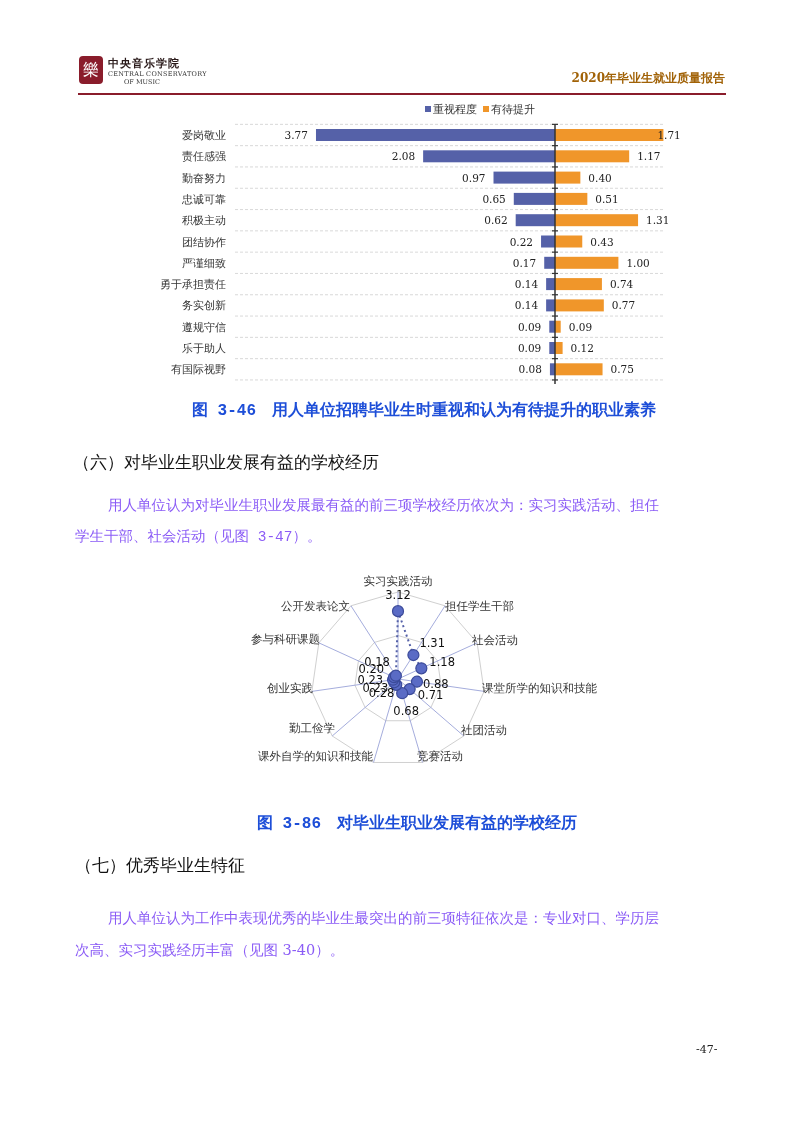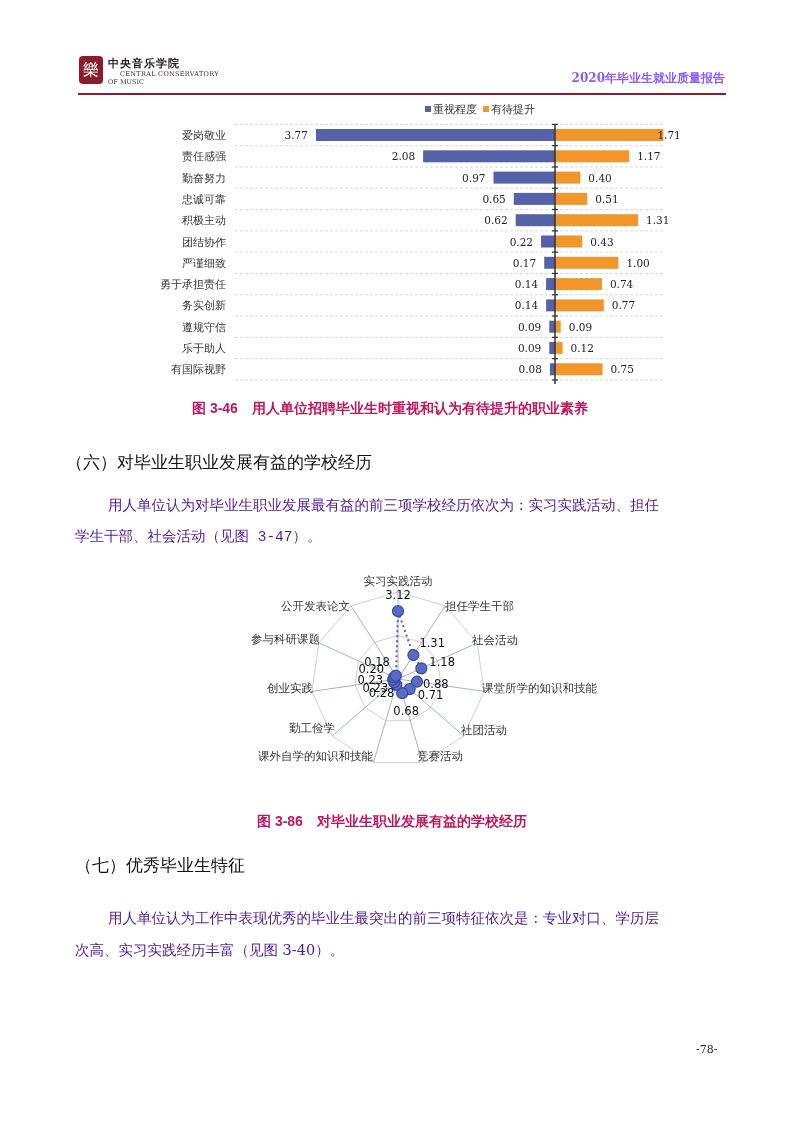--- a/index.html
+++ b/index.html
@@ -3,32 +3,32 @@
 <meta charset="utf-8">
 <style>
   html, body { margin:0; padding:0; background:#ffffff; }
   body { width:793px; height:1122px; position:relative; overflow:hidden;
          font-family:"DejaVu Serif","Liberation Serif",serif; color:#222; }
   .abs { position:absolute; }
   #header-rule { left:78px; top:93px; width:648px; height:2px; background:#8a1c2b; }
   #logo-box { left:79px; top:56px; width:24px; height:28px; background:#8a1c2b; border-radius:4px;
               color:#fff; font-size:16px; line-height:28px; text-align:center; }
   #logo-cn { left:108px; top:56px; font-size:11px; color:#2a1a1a; font-weight:bold; letter-spacing:1px; }
-  #logo-en1 { left:108px; top:70px; font-size:6.5px; color:#333; letter-spacing:0.3px;margin-left:12px; }
-  #logo-en2 { left:108px; top:78px; font-size:6.5px; color:#333; }
-  #header-title { right:68px; top:70px; font-size:12px; color:#8b5cf6; font-weight:bold; }
+  #logo-en1 { left:108px; top:70px; font-size:6.5px; color:#333; letter-spacing:0.3px; }
+  #logo-en2 { left:124px; top:78px; font-size:6.5px; color:#333; }
+  #header-title { right:68px; top:70px; font-size:12px; color:#a16207; font-weight:bold; }
 
   #bar-chart { left:160px; top:98px; width:540px; height:290px; }
-  .cap { font-size:14px; color:#be185d; font-weight:bold; font-family:Liberation Sans, sans-serif; }
+  .cap { font-size:16px; color:#1d4ed8; font-weight:bold; font-family:Liberation Mono, monospace; }
   #cap1 { left:192px; top:400px; }
   #cap2 { left:257px; top:813px; }
   .h2 { font-family:"DejaVu Sans","Liberation Sans",sans-serif; font-size:17px; color:#111; }
-  #h-six { left:66px; top:451px; }
+  #h-six { left:73px; top:451px; }
   #h-seven { left:75px; top:854px;font-family:Liberation Serif, serif; }
-  .para { font-size:14.5px; color:#4c1d95; line-height:32px; }
+  .para { font-size:14.5px; color:#8b5cf6; line-height:32px; }
   #p1a { left:108px; top:489px; }
   #p1b { left:75px; top:521px;font-family:Liberation Mono, monospace; }
   #p2a { left:108px; top:902px; }
   #p2b { left:75px; top:934px; }
   #radar { left:240px; top:570px; width:370px; height:200px; }
   #page-num { left:696px; top:1043px; font-size:11px; color:#222; }
 </style>
 </head>
 <body>
 
@@ -189,13 +189,13 @@
     <text x="143.04841823699064" y="113.71192997846211" font-size="11.5" fill="#111" text-anchor="end" font-family="&quot;DejaVu Sans&quot;,&quot;Liberation Sans&quot;,sans-serif">0.23</text>
     <text x="144.04310082020785" y="103.1929446934418" font-size="11.5" fill="#111" text-anchor="end" font-family="&quot;DejaVu Sans&quot;,&quot;Liberation Sans&quot;,sans-serif">0.20</text>
     <text x="149.88339119966133" y="95.70649241896592" font-size="11.5" fill="#111" text-anchor="end" font-family="&quot;DejaVu Sans&quot;,&quot;Liberation Sans&quot;,sans-serif">0.18</text>
   </svg>
 <div class="abs cap" id="cap2">图 3-86　对毕业生职业发展有益的学校经历</div>
 
 <div class="abs h2" id="h-seven">（七）优秀毕业生特征</div>
 <div class="abs para" id="p2a">用人单位认为工作中表现优秀的毕业生最突出的前三项特征依次是：专业对口、学历层</div>
 <div class="abs para" id="p2b">次高、实习实践经历丰富（见图 3-40）。</div>
 
-<div class="abs" id="page-num">-78-</div>
+<div class="abs" id="page-num">-47-</div>
 
 </body></html>

